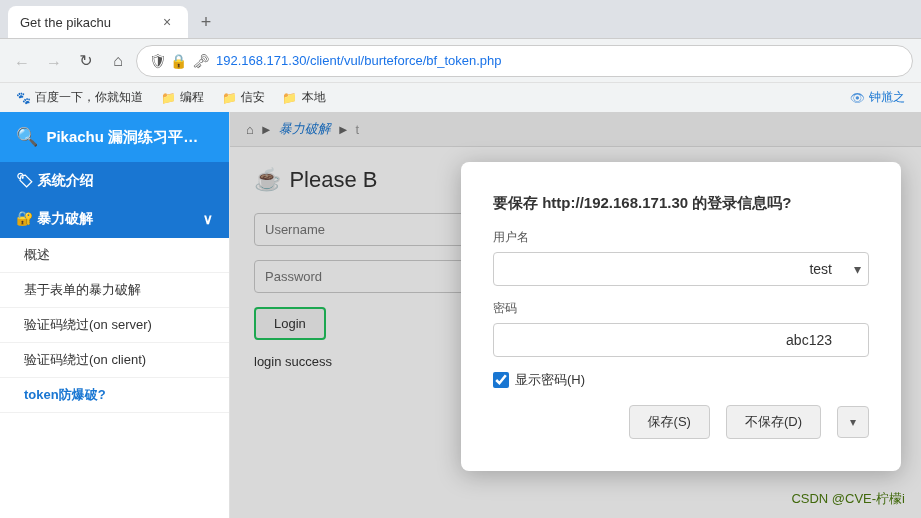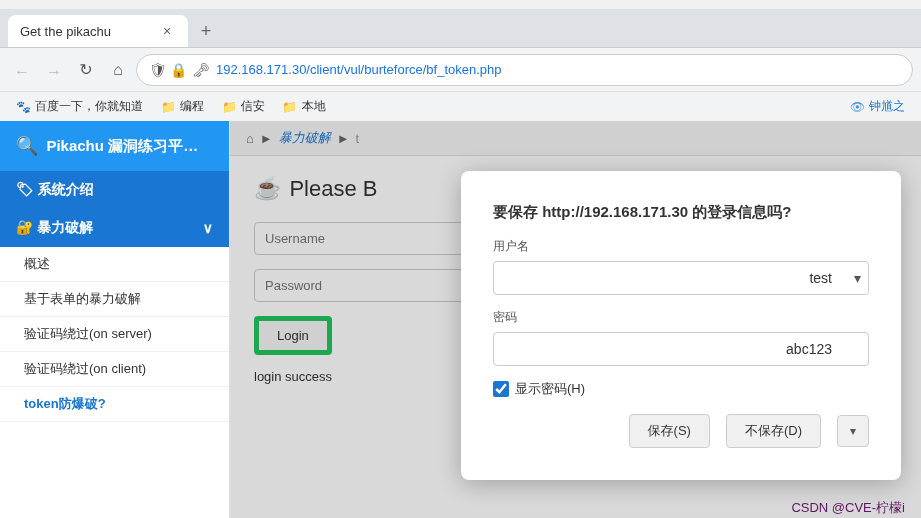--- a/index.html
+++ b/index.html
@@ -2,21 +2,21 @@
 <html><head>
   <meta charset="utf-8">
   <style>
     * { box-sizing: border-box; margin: 0; padding: 0; }
     body { font-family: 'Segoe UI', Arial, sans-serif; font-size: 13px; background: #f0f0f0; }
 
     
     .browser-chrome { background: #dee1e6; width: 921px; }
 
     
-    .tab-bar { display: flex; align-items: center; padding: 6px 8px 0; background: #dee1e6; height: 38px; margin-top: 9px; }
+    .tab-bar { display: flex; align-items: center; padding: 6px 8px 0; background: #dee1e6; height: 38px; }
     .tab { display: flex; align-items: center; background: #fff; border-radius: 8px 8px 0 0; padding: 6px 12px; min-width: 180px; max-width: 240px; height: 32px; font-size: 13px; color: #333; }
     .tab-title { flex: 1; white-space: nowrap; overflow: hidden; text-overflow: ellipsis; }
     .tab-close { margin-left: 8px; color: #666; cursor: pointer; font-size: 14px; width: 18px; height: 18px; display: flex; align-items: center; justify-content: center; border-radius: 50%; }
     .tab-new { margin-left: 4px; width: 28px; height: 28px; display: flex; align-items: center; justify-content: center; border-radius: 50%; font-size: 18px; color: #666; cursor: pointer; }
 
     
     .nav-bar { display: flex; align-items: center; padding: 4px 8px; background: #f1f3f4; height: 44px; gap: 4px; border-top: 1px solid #ccc; }
     .nav-btn { width: 28px; height: 28px; display: flex; align-items: center; justify-content: center; border-radius: 50%; cursor: pointer; color: #555; font-size: 16px; border: none; background: none; }
     .nav-btn.disabled { color: #bbb; cursor: default; }
     .address-bar-wrapper { flex: 1; display: flex; align-items: center; background: #fff; border: 1px solid #ccc; border-radius: 20px; padding: 4px 12px; height: 32px; gap: 6px; }
@@ -42,24 +42,24 @@
     .main-content { flex: 1; padding: 0; overflow: hidden; position: relative; }
     .breadcrumb-bar { background: #f5f5f5; padding: 8px 16px; border-bottom: 1px solid #e0e0e0; display: flex; align-items: center; gap: 6px; font-size: 13px; color: #666; }
     .breadcrumb-link { color: #1976D2; cursor: pointer; font-style: italic; }
     .breadcrumb-current { color: #999; }
 
     .page-body { padding: 20px 24px; }
     .page-title { display: flex; align-items: center; gap: 8px; font-size: 22px; color: #333; margin-bottom: 20px; }
 
     .form-group { margin-bottom: 14px; }
     .form-input { width: 220px; padding: 8px 10px; border: 1px solid #ccc; border-radius: 4px; font-size: 13px; color: #999; background: #fff; }
-    .login-btn { padding: 7px 18px; border: 5px solid #22c55e; border-radius: 4px; background: #f5f5f5; cursor: pointer; font-size: 13px; color: #333; }
+    .login-btn { padding: 7px 18px; border: 2px solid #22c55e; border-radius: 4px; background: #f5f5f5; cursor: pointer; font-size: 13px; color: #333; }
     .success-msg { color: #333; font-size: 13px; margin-top: 10px; }
 
-    .watermark { position: absolute; bottom: 10px; right: 16px; font-size: 13px; color: #701a75; }
+    .watermark { position: absolute; bottom: 10px; right: 16px; font-size: 13px; color: #4d7c0f; }
 
     
     .modal-overlay { position: absolute; top: 0; left: 0; width: 100%; height: 100%; background: rgba(0,0,0,0.15); z-index: 100; }
     .modal { position: absolute; top: 50px; right: 20px; width: 440px; background: #fff; border-radius: 8px; box-shadow: 0 4px 24px rgba(0,0,0,0.25); padding: 32px; z-index: 200; }
     .modal-title { font-size: 15px; font-weight: bold; color: #333; margin-bottom: 16px; }
     .modal-field-label { font-size: 12px; color: #555; margin-bottom: 6px; }
     .modal-input-wrapper { position: relative; margin-bottom: 14px; }
     .modal-input { width: 100%; padding: 8px 36px 8px 10px; border: 1px solid #ccc; border-radius: 4px; font-size: 14px; color: #333; background: #fff; text-align: right; }
     .modal-input-dropdown { position: absolute; right: 8px; top: 50%; transform: translateY(-50%); color: #555; font-size: 14px; cursor: pointer; }
     .modal-checkbox-row { display: flex; align-items: center; gap: 6px; margin-bottom: 16px; font-size: 13px; color: #333; }

